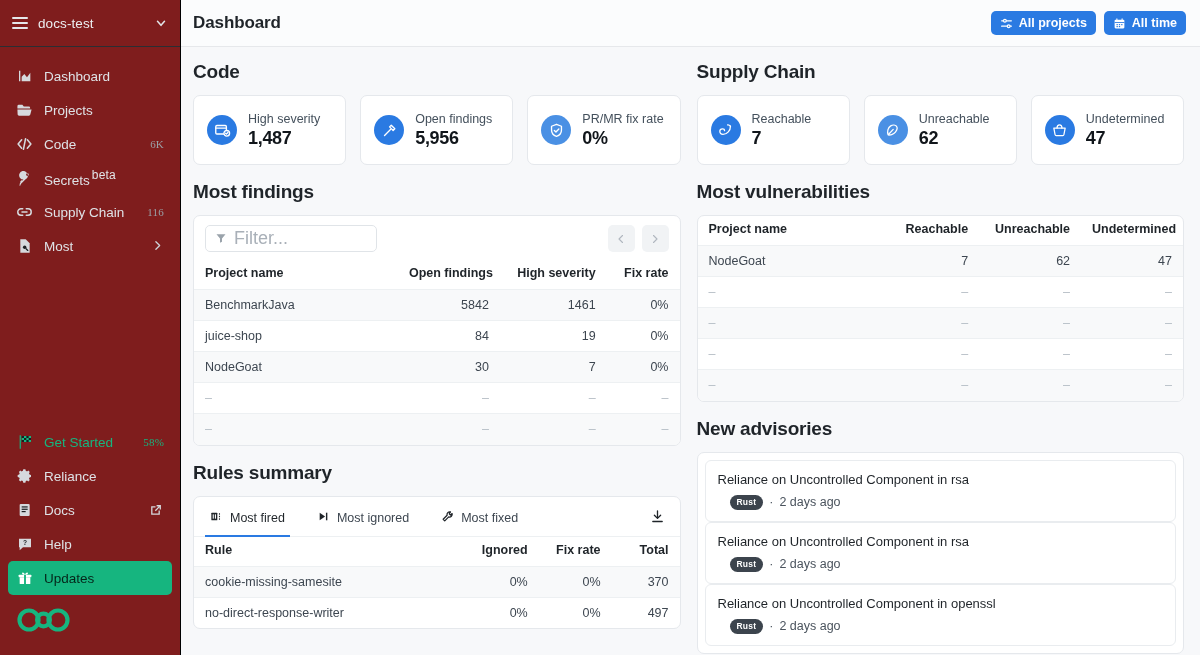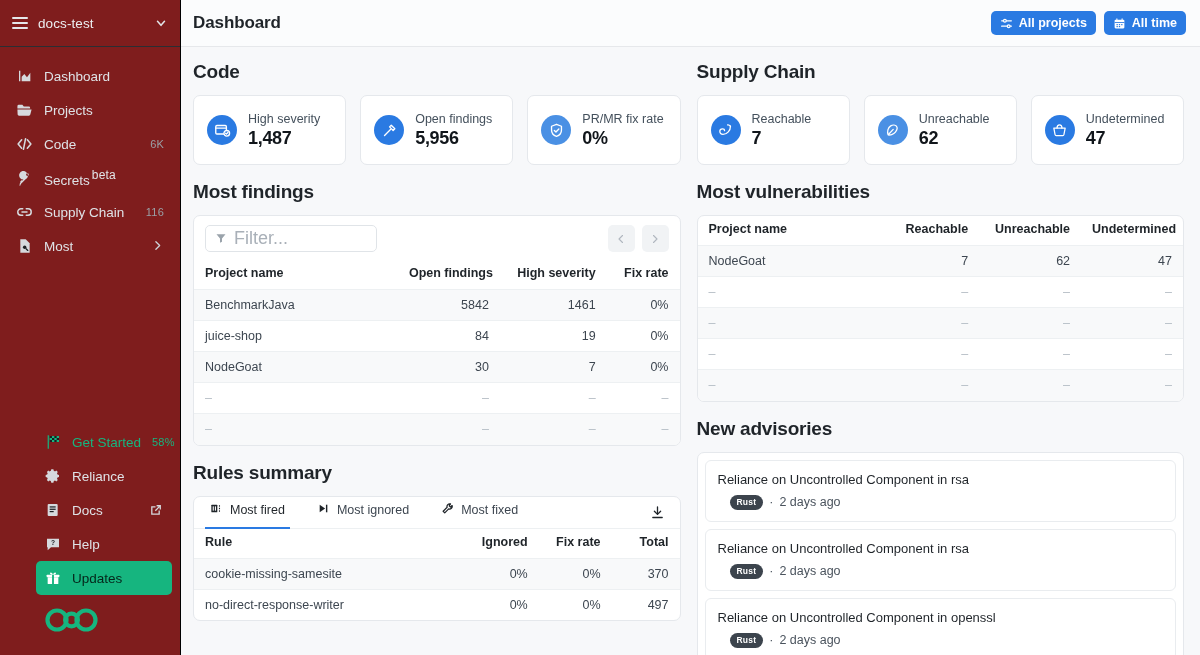--- a/index.html
+++ b/index.html
@@ -30,26 +30,26 @@
 
   .sb-nav { padding-top: 12px; }
   .sb-item {
     display: flex; align-items: center; gap: 11px;
     height: 34px; margin: 0 8px; padding: 0 8px;
     border-radius: 5px; font-size: 13.5px; color: #dfe2e6;
     cursor: pointer;
   }
   .sb-item .ico { width: 17px; height: 17px; flex: 0 0 17px; display: flex; align-items: center; justify-content: center; }
   .sb-item .lbl { flex: 1; white-space: nowrap; }
-  .sb-item .cnt { font-size: 11px; color: #9aa0a6; letter-spacing: .2px; }
+  .sb-item .cnt { font-size: 11px; color: #9aa0a6; letter-spacing: .2px; font-family: Liberation Serif, serif; }
   .sb-item .beta {
     font-size: 12px; vertical-align: super; color: #e2e5e8; margin-left: 2px; letter-spacing: .2px;
   }
   .sb-spacer { flex: 1; }
-  .sb-bottom { padding-bottom: 10px; margin-left: 28px; }
+  .sb-bottom { padding-bottom: 10px; }
   .sb-item.green .lbl, .sb-item.green .cnt { color: #16b57f; }
   .sb-item.active-green {
     background: #16b57f; color: #0d2b20;
   }
   .sb-item.active-green .lbl { color: #05251a; font-weight: 500; }
   .logo-row { padding: 12px 0 8px 16px; }
 
   
   .main { flex: 1; height: 655px; display: flex; flex-direction: column; background: #f7f8fa; min-width: 0; }
   .topbar {
@@ -126,31 +126,31 @@
     overflow: hidden; text-overflow: ellipsis;
     border-top: 1px solid #edf0f2;
   }
   table.tbl tbody tr:nth-child(odd) { background: #f8f9fa; }
   table.tbl td.dash { color: #b4bcc4; }
 
   
   .tabs { display: flex; align-items: center; padding: 0 11px; border-bottom: 1px solid #edf0f2; }
   .tab {
     display: flex; align-items: center; gap: 7px; font-size: 12.5px; color: #3d4650;
-    padding: 5px 5px 9px 5px; margin-right: 22px; cursor: pointer;
+    padding: 13px 5px 9px 5px; margin-right: 22px; cursor: pointer;
     border-bottom: 2px solid transparent; margin-bottom: -1px;
   }
   .tab.active { border-bottom-color: #2a7ae2; color: #1f2429; }
   .dl-btn { margin-left: auto; background: none; border: none; cursor: pointer; padding: 4px; display: flex; }
 
   
   .adv-panel { background: #fff; border: 1px solid #e5e8ec; border-radius: 7px; padding: 7px; }
   .adv-card {
     border: 1px solid #e9ecef; border-radius: 6px; padding: 10px 12px 11px 12px;
-    margin-bottom: 7px; background: #fff;
+    background: #fff;
   }
   .adv-card:last-child { margin-bottom: 0; }
   .adv-title { font-size: 13px; color: #1f2429; line-height: 17px; margin-bottom: 7px; }
   .adv-meta { display: flex; align-items: center; gap: 6px; font-size: 12.5px; color: #4a535d; padding-left: 12px; }
   .eco-badge {
     background: #3c444d; color: #fff; font-size: 8.5px; font-weight: bold;
     border-radius: 9px; padding: 2px 7px; letter-spacing: .2px; line-height: 11px;
   }
 </style>
 </head>

